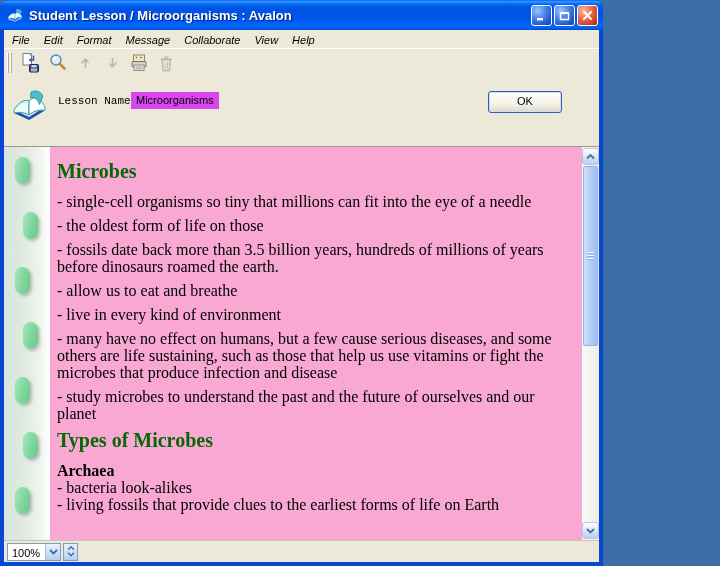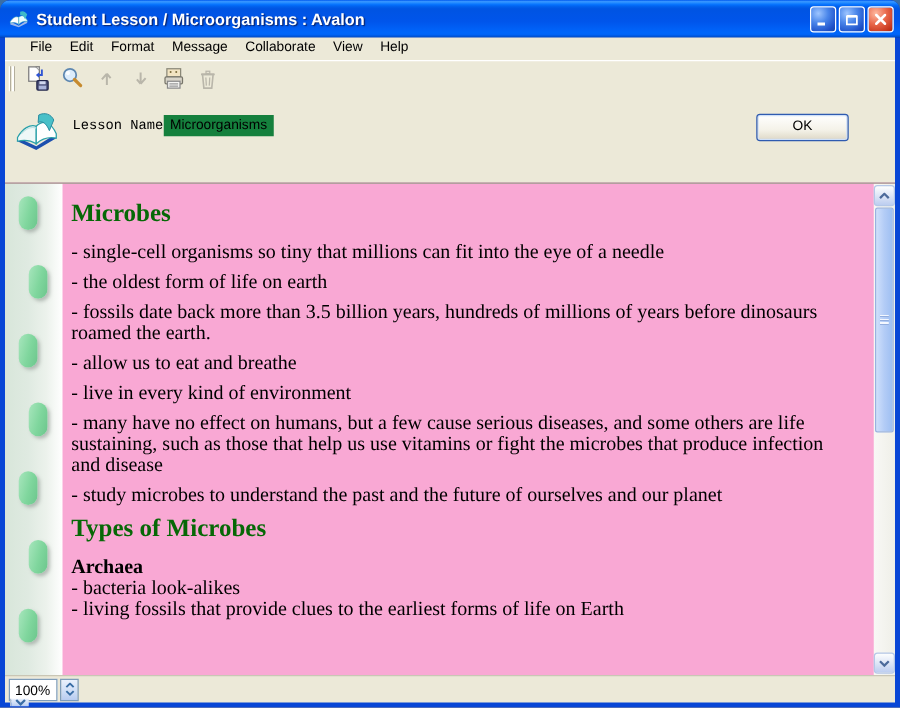--- a/index.html
+++ b/index.html
@@ -1,20 +1,20 @@
 <!DOCTYPE html>
 <html style="--titlebar-blue: #0054e3; --frame-blue: #0846d6; --chrome-beige: #ece9d8; --heading-green: #066806; --capsule-green: #7fd69d; --close-red: #c3331a;"><head>
 <meta charset="utf-8">
 <style>
   * { margin:0; padding:0; box-sizing:border-box; }
   html,body { background:#3a6ea5; }
   body { width:720px; height:566px; overflow:hidden; }
 
   .window {
-    width:720px; height:566px; position:relative;
+    width:603px; height:566px; position:relative;
     background:#0846d6; border-radius:8px 8px 0 0; overflow:hidden;
     font-family:"Liberation Sans", sans-serif;
   }
 
   
   .titlebar {
     height:30px; display:flex; align-items:center; padding:0 5px 0 6px;
     border-radius:8px 8px 0 0;
     background:linear-gradient(180deg,#0058ee 0%,#3593ff 4%,#288eff 7%,#127dff 10%,
       #036ffc 13%,#0262ee 17%,#0057e5 22%,#0054e3 26%,#0055eb 58%,#005bf1 68%,
@@ -31,34 +31,34 @@
   }
   .btn-blue { background:radial-gradient(circle at 30% 25%,#9ec5ff 0%,#4a86ea 40%,#1e50c8 80%,#1644a8 100%); }
   .btn-close { background:radial-gradient(circle at 30% 25%,#ffb9a0 0%,#e8674a 45%,#c3331a 85%,#a82408 100%); }
 
   
   .frame {
     position:absolute; top:30px; left:4px; right:4px; bottom:4px;
     background:#ece9d8; display:flex; flex-direction:column;
   }
 
-  .menubar { height:18px; display:flex; align-items:flex-start; padding-left:13px; font-size:11px; color:#000; }
+  .menubar { height:18px; display:flex; align-items:flex-end; padding-left:1px; font-size:11px; color:#000;font-style:italic; }
   .menu-item { padding:2px 7px; }
 
   .toolbar { height:29px; display:flex; align-items:center; border-top:1px solid #ffffff; padding-left:2px; }
   .grip { width:6px; height:20px; margin:0 4px 0 1px;
     background:linear-gradient(90deg,#ffffff 0 1px,#b3ae9d 1px 2px,transparent 2px 3px,#ffffff 3px 4px,#b3ae9d 4px 5px,transparent 5px); }
   .tb-btn { width:25px; height:24px; display:flex; align-items:center; justify-content:center; margin:0 1px; border-radius:3px; }
   .tb-btn .ic { width:22px; height:22px; display:block; }
 
   
   .headerband { height:69px; position:relative; }
   .book-icon { position:absolute; left:5px; top:8px; }
   .lesson-label { position:absolute; left:54px; top:18px; font-size:11px; color:#000;font-family:Liberation Mono, monospace; }
-  .lesson-value { position:absolute; left:127px; top:15px; background:#15803d; padding:2px 5px 3px; font-size:11px; color:#000; min-width:60px; }
+  .lesson-value { position:absolute; left:127px; top:15px; background:#d946ef; padding:2px 5px 3px; font-size:11px; color:#000; min-width:60px; }
   .ok-button {
     position:absolute; right:37px; top:14px; width:74px; height:22px;
     border:1px solid #2f5bb0; border-radius:3px; font-size:11px; color:#000;
     background:linear-gradient(180deg,#ffffff 0%,#f4f2e8 60%,#e2ddcd 92%,#d5cfbc 100%);
     box-shadow:inset 0 0 0 1px #cfe0f8; text-align:center; line-height:19px; cursor:default;
     font-family:"Liberation Sans", sans-serif;
   }
 
   
   .content { flex:1; position:relative; background:#f9a8d4; border-top:1px solid #9c9a8c; overflow:hidden; }
@@ -95,21 +95,21 @@
     border:1px solid #98b2e0; border-radius:2px;
     background:linear-gradient(90deg,#cfe0fb,#b3ccf6 50%,#9ebff2);
   }
   .sb-thumb::after {
     content:""; position:absolute; left:3px; right:3px; top:50%; margin-top:-4px; height:8px;
     background:repeating-linear-gradient(180deg,#f4f8ff 0 1px,#93aede 1px 2px,transparent 2px 3px);
   }
 
   
   .statusbar { height:22px; display:flex; align-items:center; border-top:1px solid #c9c6b5; padding-left:3px; }
-  .zoom-combo { display:flex; height:18px; border:1px solid #7f9db9; background:#fff;flex-direction:column; }
+  .zoom-combo { display:flex; height:18px; border:1px solid #7f9db9; background:#fff; }
   .zoom-value { width:37px; font-size:11px; padding:3px 0 0 4px; color:#000; }
   .zoom-drop { width:15px; border-left:1px solid #aebfd4;
     background:linear-gradient(180deg,#e9f0fc,#cdddf6 60%,#b8ccf0);
     display:flex; align-items:center; justify-content:center; }
   .zoom-spin { margin-left:2px; width:15px; height:18px; border:1px solid #7f9db9;
     background:linear-gradient(180deg,#e9f0fc,#cdddf6 60%,#b8ccf0);
     display:flex; flex-direction:column; align-items:center; justify-content:center; gap:1px; }
 </style>
 </head>
 <body>
@@ -243,21 +243,21 @@
           <span class="capsule" style="top: 65px; left: 19px;"></span>
           <span class="capsule" style="top: 120px; left: 11px;"></span>
           <span class="capsule" style="top: 175px; left: 19px;"></span>
           <span class="capsule" style="top: 230px; left: 11px;"></span>
           <span class="capsule" style="top: 285px; left: 19px;"></span>
           <span class="capsule" style="top: 340px; left: 11px;"></span>
         </div>
       <div class="text-col" id="text-col">
           <div class="ct-heading">Microbes</div>
           <div class="ct-para">- single-cell organisms so tiny that millions can fit into the eye of a needle</div>
-          <div class="ct-para">- the oldest form of life on earth</div>
+          <div class="ct-para">- the oldest form of life on those</div>
           <div class="ct-para">- fossils date back more than 3.5 billion years, hundreds of millions of years before dinosaurs roamed the earth.</div>
           <div class="ct-para">- allow us to eat and breathe</div>
           <div class="ct-para">- live in every kind of environment</div>
           <div class="ct-para">- many have no effect on humans, but a few cause serious diseases, and some others are life sustaining, such as those that help us use vitamins or fight the microbes that produce infection and disease</div>
           <div class="ct-para">- study microbes to understand the past and the future of ourselves and our planet</div>
           <div class="ct-heading">Types of Microbes</div>
           <div class="ct-sub">Archaea</div>
           <div class="ct-line">- bacteria look-alikes</div>
           <div class="ct-line">- living fossils that provide clues to the earliest forms of life on Earth</div>
           <div class="ct-spacer"></div>

